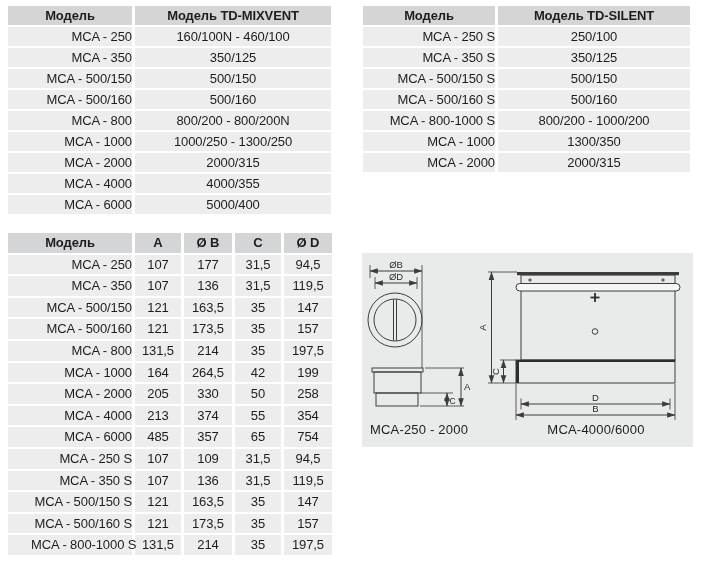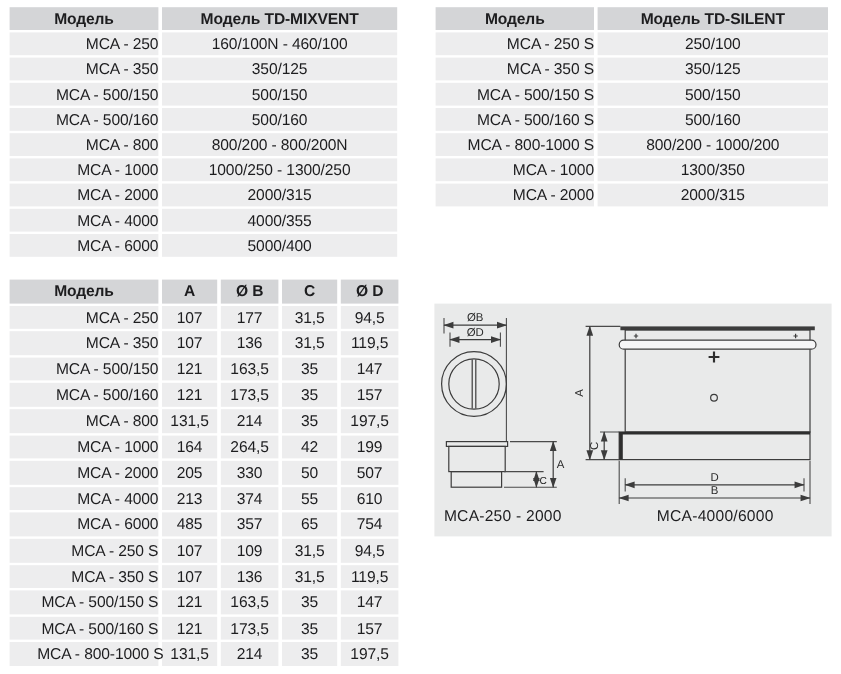--- a/index.html
+++ b/index.html
@@ -205,28 +205,28 @@
         <td>164</td>
         <td>264,5</td>
         <td>42</td>
         <td>199</td>
       </tr>
       <tr>
         <td class="model">MCA - 2000</td>
         <td>205</td>
         <td>330</td>
         <td>50</td>
-        <td>507</td>
+        <td>258</td>
       </tr>
       <tr>
         <td class="model">MCA - 4000</td>
         <td>213</td>
         <td>374</td>
         <td>55</td>
-        <td>610</td>
+        <td>354</td>
       </tr>
       <tr>
         <td class="model">MCA - 6000</td>
         <td>485</td>
         <td>357</td>
         <td>65</td>
         <td>754</td>
       </tr>
       <tr>
         <td class="model">MCA - 250 S</td>

